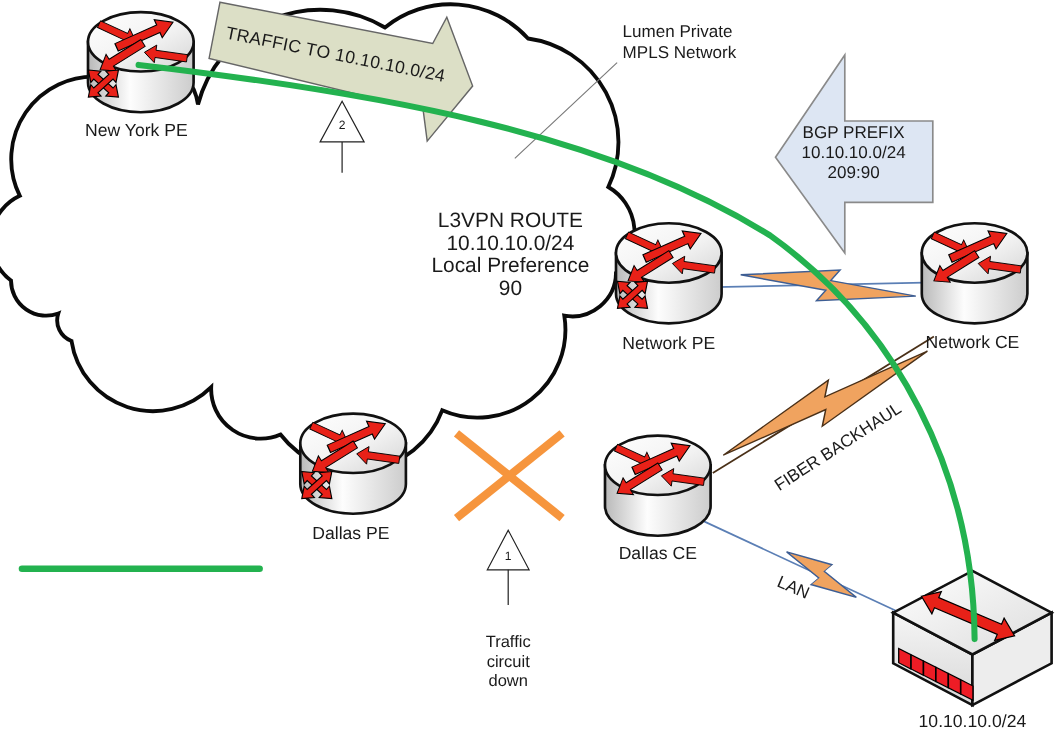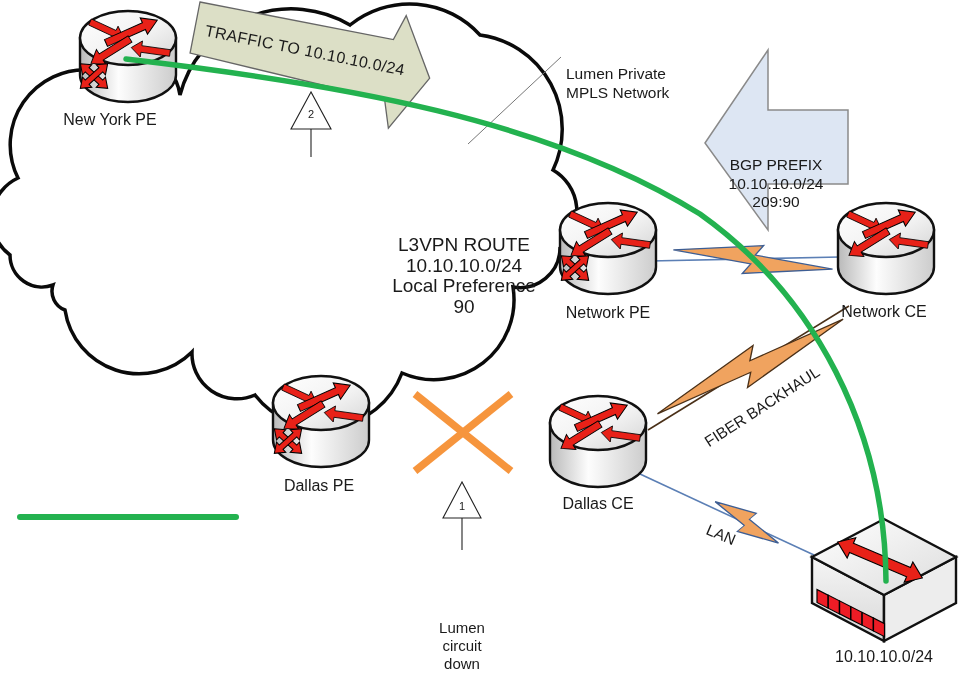--- a/index.html
+++ b/index.html
@@ -1,20 +1,20 @@
 <!DOCTYPE html>
 <html><head>
 <meta charset="utf-8">
 <style>
   html,body{margin:0;padding:0;background:#fff;}
   #stage{position:relative;width:959px;height:682px;background:#fff;overflow:hidden;
          font-family:"Liberation Sans",sans-serif;color:#1a1a1a;}
   #art{position:absolute;left:0;top:0;}
   .lbl{position:absolute;font-size:16px;line-height:17px;text-align:center;white-space:nowrap;color:#1a1a1a;}
-  .note{position:absolute;font-size:15px;line-height:18.5px;text-align:center;white-space:pre-line;color:#1a1a1a;margin-top:44px;}
+  .note{position:absolute;font-size:15px;line-height:18.5px;text-align:center;white-space:pre-line;color:#1a1a1a;}
   .rot{transform-origin:0 0;}
   .marker-num{position:absolute;font-size:11px;text-align:center;color:#1a1a1a;}
 </style>
 </head>
 <body>
 
 <div id="stage">
 
 <svg id="art" width="959" height="682" viewBox="0 0 959 682">
   <defs>
@@ -125,37 +125,37 @@
       <rect width="11" height="13" transform="translate(873.5,618.0) skewY(27)"></rect>
     </g>
     <path d="M-46,0 L-31,-11 L-31,-5 L31,-5 L31,-11 L46,0 L31,11 L31,5 L-31,5 L-31,11 Z" transform="translate(880,560) rotate(23)" fill="#e82118" stroke="#000" stroke-width="1.1"></path>
   </g>
 
   <line x1="20" y1="517" x2="236" y2="517" stroke="#23b24f" stroke-width="6" stroke-linecap="round"></line>
 
   <path d="M126,59 C340,84 550,120 700,214 C815,296 885,430 886,581" fill="none" stroke="#23b24f" stroke-width="5.5" stroke-linecap="round"></path>
 </svg>
 
-<div class="lbl" style="left:40px;top:111px;width:140px;">New York PE</div>
+<div class="lbl" style="left:54px;top:111px;width:140px;">New York PE</div>
 <div class="lbl" style="left:538px;top:304px;width:140px;">Network PE</div>
 <div class="lbl" style="left:814px;top:303px;width:140px;">Network CE</div>
 <div class="lbl" style="left:249px;top:477px;width:140px;">Dallas PE</div>
 <div class="lbl" style="left:528px;top:495px;width:140px;">Dallas CE</div>
 <div class="lbl" style="left:804px;top:648px;width:160px;">10.10.10.0/24</div>
 
 <div class="note" style="left:566px;top:20px;width:130px;text-align:left;font-size:15.5px;line-height:19px;">Lumen Private
 MPLS Network</div>
 
 <div class="note" style="left:384px;top:191px;width:160px;font-size:19px;line-height:20.5px;">L3VPN ROUTE
 10.10.10.0/24
 Local Preference 90</div>
 
 <div class="marker-num" style="left:301px;top:108px;width:20px;">2</div>
 
-<div class="note" style="left:402px;top:575px;width:120px;line-height:18px;">Lumen
+<div class="note" style="left:402px;top:575px;width:120px;line-height:18px;">Traffic
 circuit
 down</div>
 <div class="marker-num" style="left:452px;top:500px;width:20px;">1</div>
 
 <div class="note" style="left:706px;top:112px;width:140px;font-size:15.5px;line-height:18.7px;">BGP PREFIX
 10.10.10.0/24
 209:90</div>
 
 <div class="lbl rot" style="left:207px;top:22px;transform:rotate(11.3deg);font-size:16px;letter-spacing:0.3px;">TRAFFIC TO 10.10.10.0/24</div>
 

